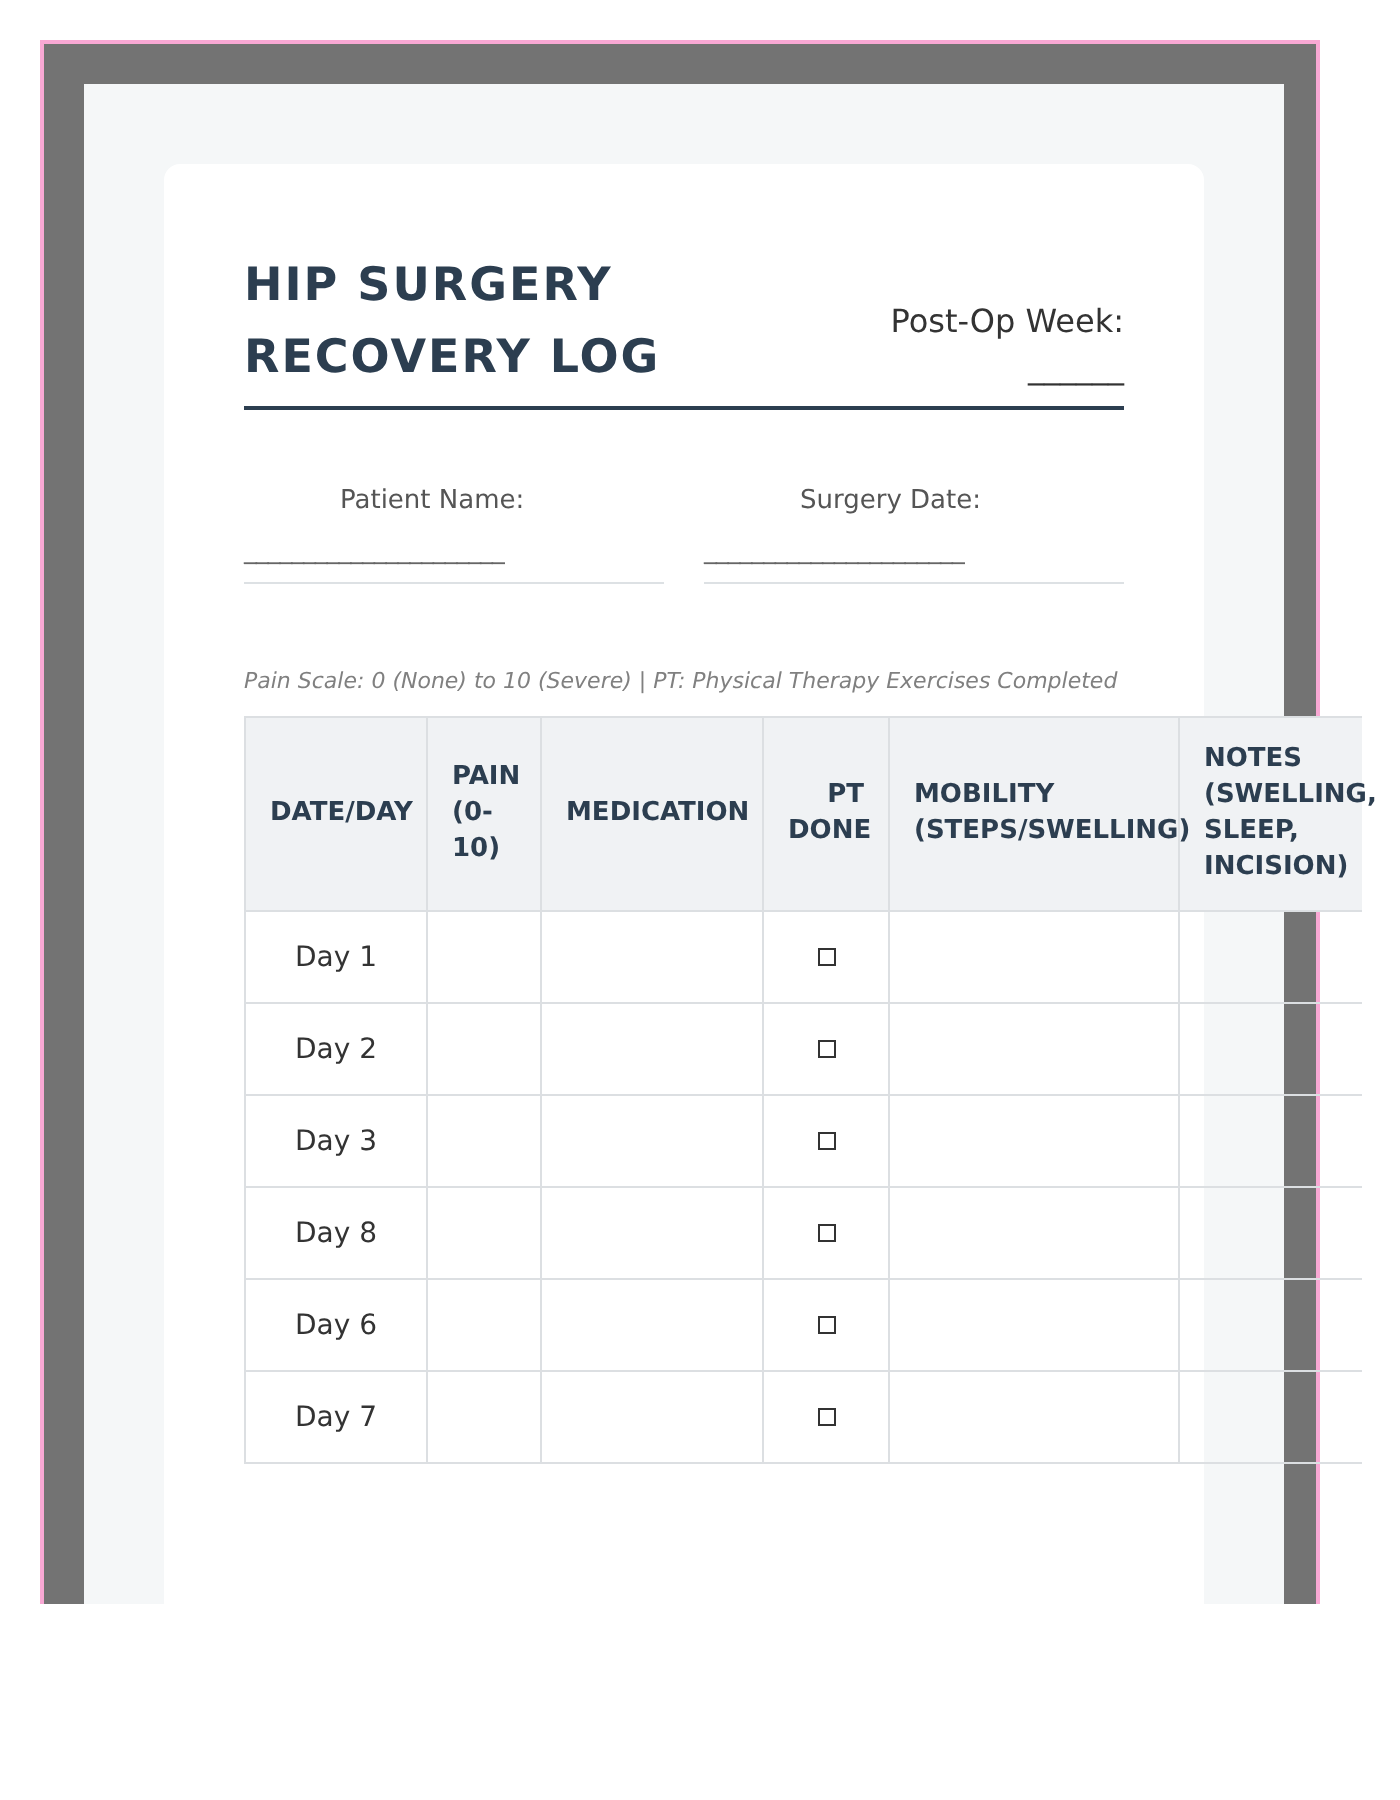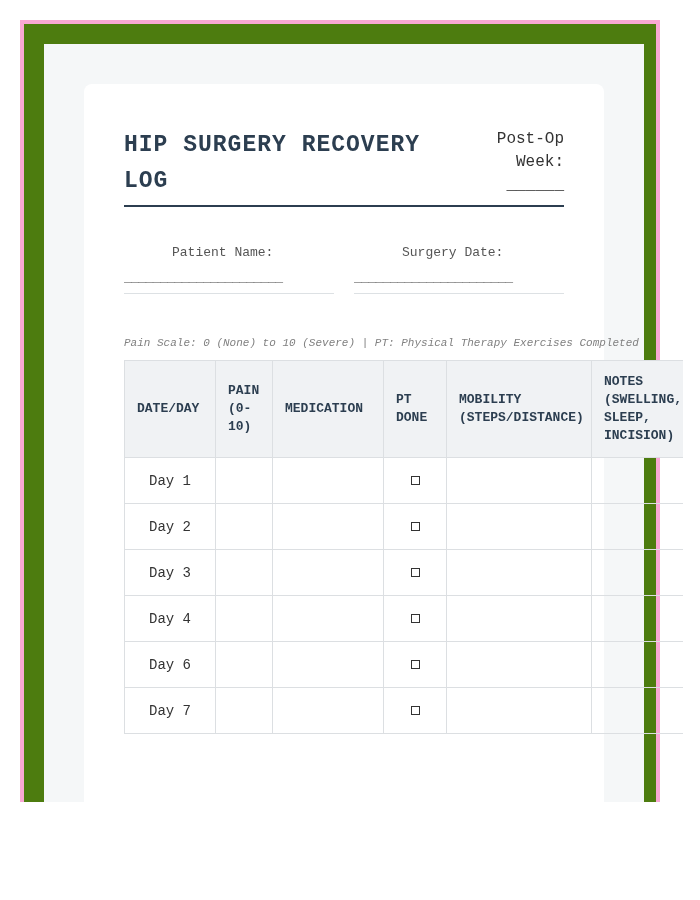--- a/index.html
+++ b/index.html
@@ -17,24 +17,23 @@
       width: 700px;
       height: 802px;
       overflow: hidden;
     }
     .frame {
       position: absolute;
       left: 20px;
       top: 20px;
       width: 640px;
       height: 800px;
-      border: 4px solid #f9a8d4;
-      box-sizing: border-box;
-      background: #4d7c0f;
-      font-family: Liberation Mono, monospace;
+      border: 2px solid #f9a8d4;
+      box-sizing: border-box;
+      background: #737373;
     }
     .page-bg {
       position: absolute;
       left: 20px;
       top: 20px;
       width: 600px;
       height: 820px;
       background: #f5f7f8;
     }
     .card {
@@ -117,21 +116,21 @@
       font-size: 13px;
       font-weight: bold;
       text-align: left;
       padding: 0 12px;
       height: 97px;
       line-height: 18px;
       border: 1px solid #dcdfe2;
       vertical-align: middle;
       box-sizing: border-box;
     }
-    table.log th.center { text-align: left; }
+    table.log th.center { text-align: right; }
     table.log th:last-child { border-right: none; }
     table.log td {
       height: 46px;
       border: 1px solid #dcdfe2;
       padding: 0 12px;
       font-size: 14px;
       color: #333333;
       background: transparent;
       box-sizing: border-box;
     }
@@ -189,21 +188,21 @@
             <col style="width:63px">
             <col style="width:145px">
             <col style="width:91px">
           </colgroup>
           <thead>
             <tr>
               <th>DATE/DAY</th>
               <th>PAIN (0-10)</th>
               <th>MEDICATION</th>
               <th class="center">PT DONE</th>
-              <th>MOBILITY (STEPS/DISTANCE)</th>
+              <th>MOBILITY (STEPS/SWELLING)</th>
               <th>NOTES (SWELLING, SLEEP, INCISION)</th>
             </tr>
           </thead>
           <tbody>
             <tr>
               <td class="day">Day 1</td>
               <td class="white"></td>
               <td class="white"></td>
               <td class="cb"><span class="checkbox"></span></td>
               <td class="white"></td>
@@ -219,21 +218,21 @@
             </tr>
             <tr>
               <td class="day">Day 3</td>
               <td class="white"></td>
               <td class="white"></td>
               <td class="cb"><span class="checkbox"></span></td>
               <td class="white"></td>
               <td></td>
             </tr>
             <tr>
-              <td class="day">Day 4</td>
+              <td class="day">Day 8</td>
               <td class="white"></td>
               <td class="white"></td>
               <td class="cb"><span class="checkbox"></span></td>
               <td class="white"></td>
               <td></td>
             </tr>
             <tr>
               <td class="day">Day 6</td>
               <td class="white"></td>
               <td class="white"></td>

